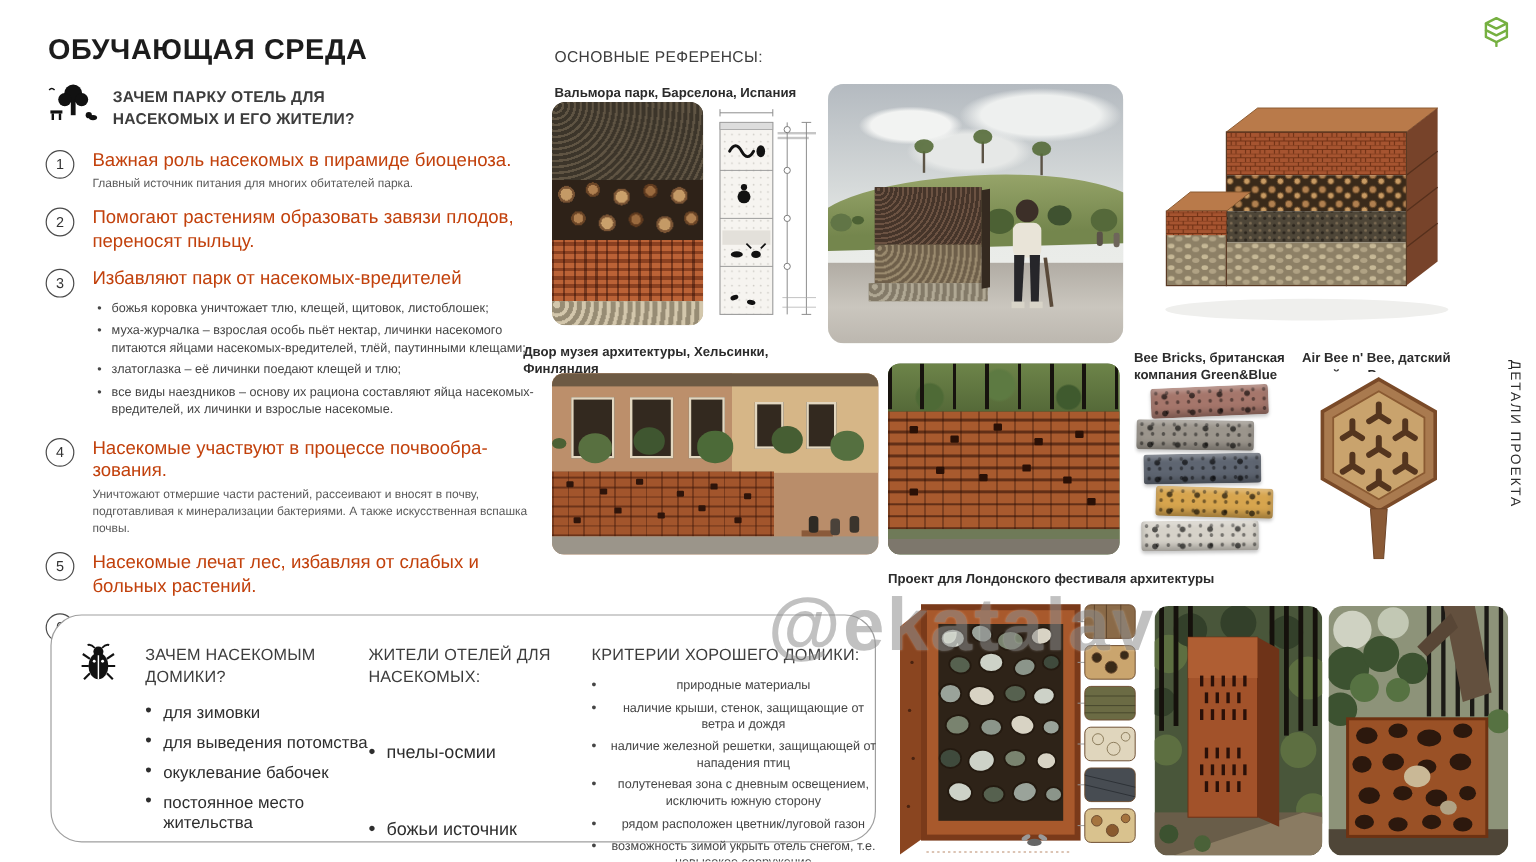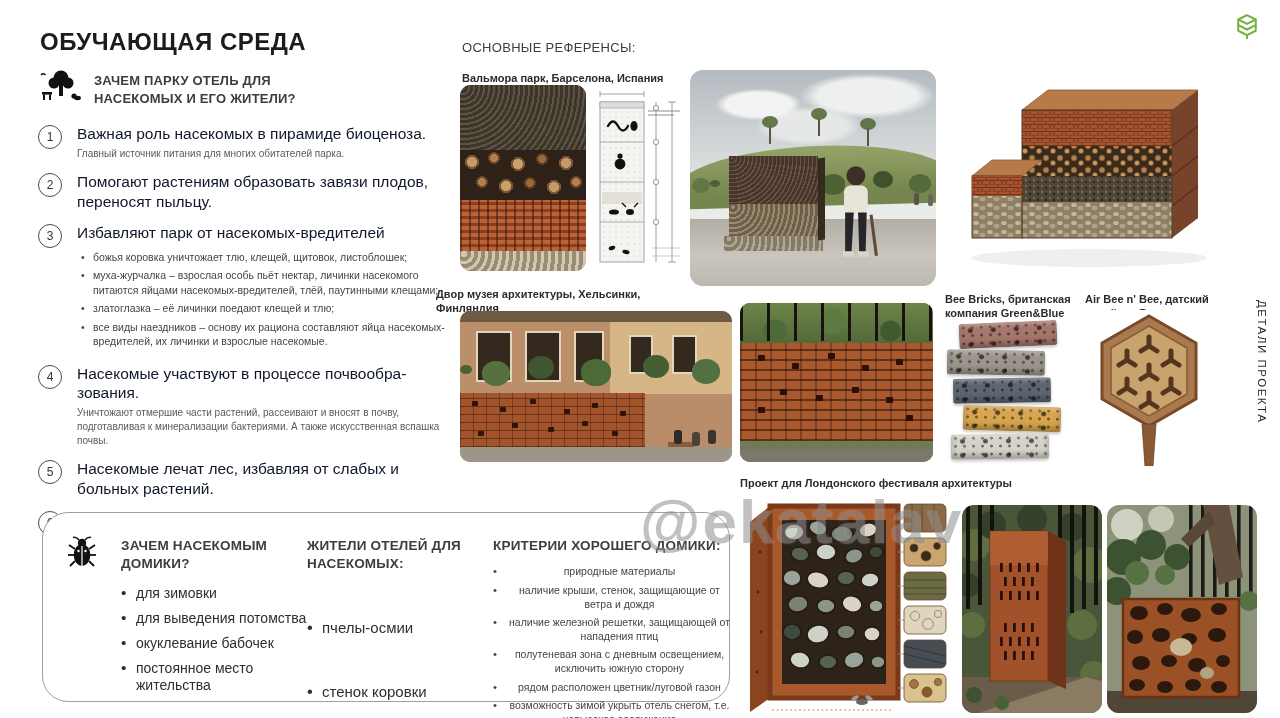--- a/index.html
+++ b/index.html
@@ -15,21 +15,21 @@
   
   #left-col { position:absolute; left:38px; top:68px; width:414px; }
   .q-row { display:flex; gap:12px; margin-bottom:16px; align-items:flex-start; }
   .q-icon { flex:0 0 44px; height:38px; }
   .q-text { font-size:13px; font-weight:600; color:#3d3d3d; line-height:1.4;
     letter-spacing:.2px; width:260px; padding-top:4px; }
   .point { display:flex; gap:15px; margin-bottom:11px; }
   .pnum { flex:0 0 24px; height:24px; border:1.4px solid #4a4a4a; border-radius:50%;
     display:flex; align-items:center; justify-content:center; font-size:12px; color:#333; margin-top:1px; }
   .pbody { flex:1; }
-  .ptext { font-size:15.5px; line-height:1.28; color:#0f172a; }
+  .ptext { font-size:15.5px; line-height:1.28; color:#c2410c; }
   .psub  { font-size:10px; line-height:1.4; color:#5a5a5a; margin-top:3px; }
   .pbullets { list-style:none; margin:7px 0 2px 4px; }
   .pbullets li { font-size:10.5px; line-height:1.38; color:#454545; margin-bottom:4px;
     padding-left:12px; position:relative; }
   .pbullets li::before { content:"•"; position:absolute; left:0; top:0; }
 
   
   .refs-heading { position:absolute; left:462px; top:40px; font-size:13px; color:#3d3d3d;
     letter-spacing:.3px; }
   .cap { position:absolute; font-size:11px; font-weight:700; color:#2b2b2b; line-height:1.3; }
@@ -157,21 +157,21 @@
   #corten-tower { left:962px; top:505px; width:140px; height:208px; border-radius:12px; }
 
   
   #tree-panel { left:1107px; top:505px; width:150px; height:208px; border-radius:12px; }
 
   
   #info-box { position:absolute; left:42px; top:512px; width:688px; height:190px;
     border:1.5px solid #9f9f9f; border-radius:26px; background:#fff; z-index:2; }
   .ib-icon { position:absolute; left:24px; top:22px; width:30px; height:34px; }
   .ib-col { position:absolute; top:24px; }
-  .ib-head { font-size:13.5px; font-weight:700; letter-spacing:.2px; color:#3d3d3d; line-height:1.35; }
+  .ib-head { font-size:13.5px; font-weight:400; letter-spacing:.2px; color:#3d3d3d; line-height:1.35; }
   .ib-list { list-style:none; margin-top:12px; }
   .ib-list li { position:relative; padding-left:15px; margin-bottom:8px; line-height:1.2; }
   .ib-list li::before { content:"•"; position:absolute; left:0; top:-1px; font-size:1.1em; }
   #col-why { left:78px; width:186px; }
   #col-why li { font-size:14px; }
   #col-residents { left:264px; width:175px; }
   #col-residents li { font-size:15px; margin-bottom:8px;margin-top:46px; }
   #col-criteria { left:450px; width:238px; }
   #col-criteria .ib-head { font-size:13.5px; }
   #col-criteria .ib-list { margin-top:10px; }
@@ -648,21 +648,21 @@
         <li>для выведения потомства</li>
         <li>окуклевание бабочек</li>
         <li>постоянное место жительства</li>
       </ul>
     </div>
 
     <div class="ib-col" id="col-residents">
       <div class="ib-head">ЖИТЕЛИ ОТЕЛЕЙ ДЛЯ НАСЕКОМЫХ:</div>
       <ul class="ib-list">
         <li>пчелы-осмии</li>
-        <li>стенок коровки</li>
+        <li>божьи источник</li>
         <li>наездники</li>
         <li>муха журчалка</li>
         <li>жужелицы</li>
         <li>златоглазка</li>
       </ul>
     </div>
 
     <div class="ib-col" id="col-criteria">
       <div class="ib-head">КРИТЕРИИ ХОРОШЕГО ДОМИКИ:</div>
       <ul class="ib-list">

